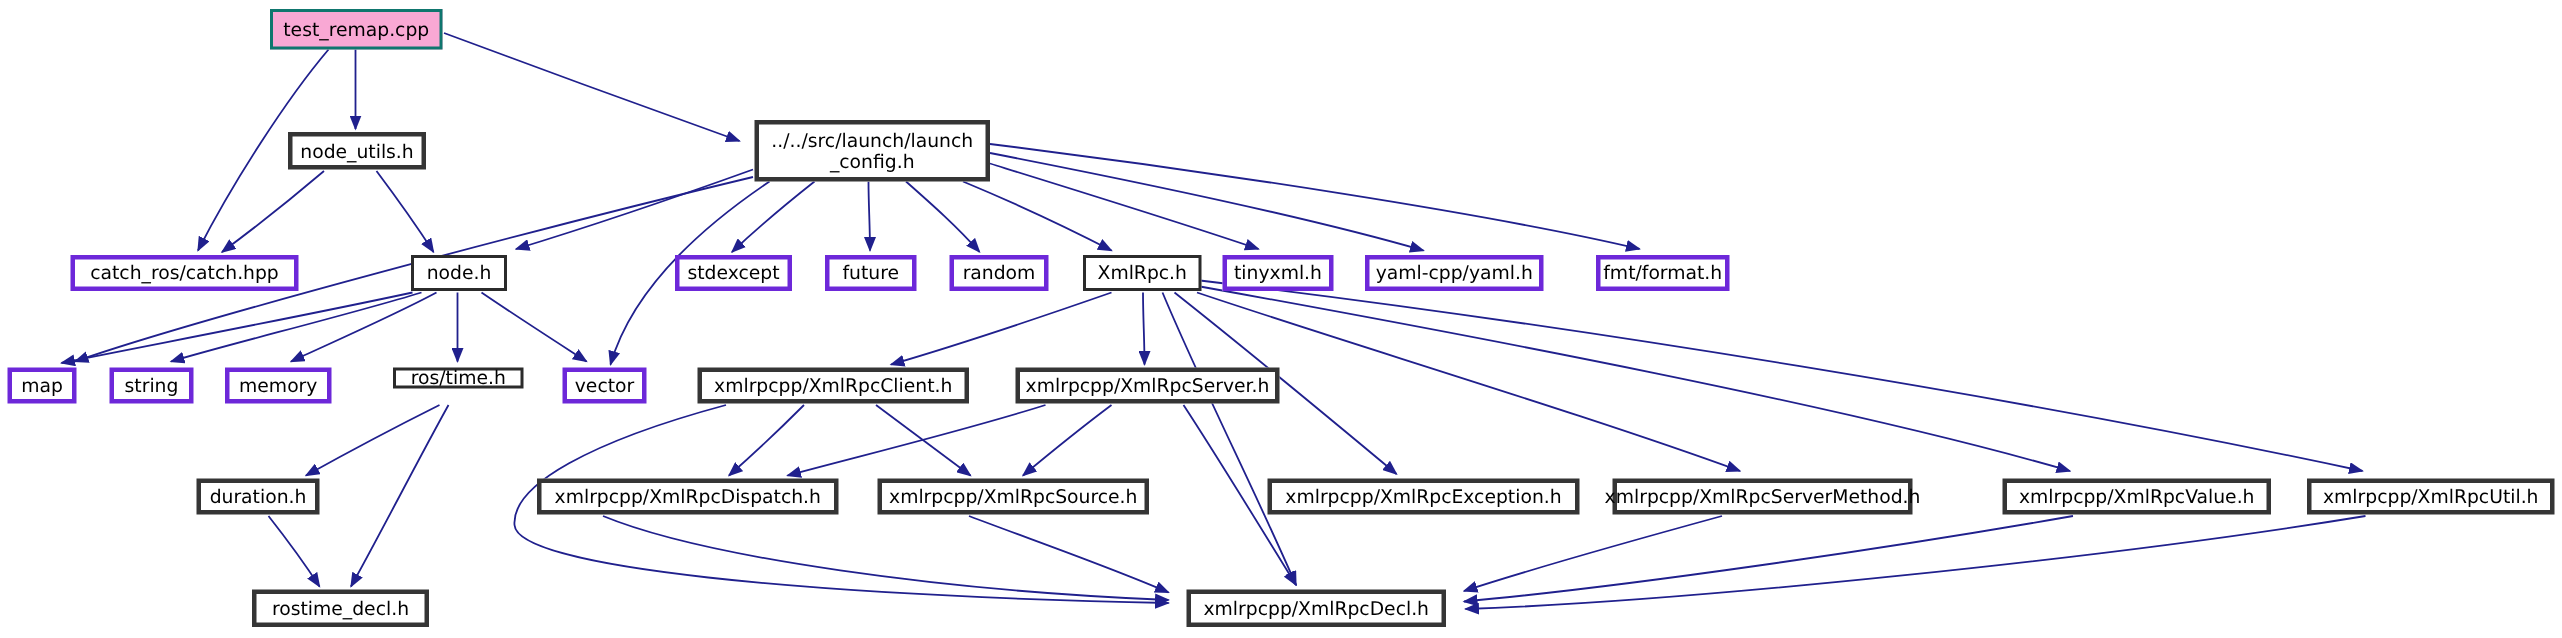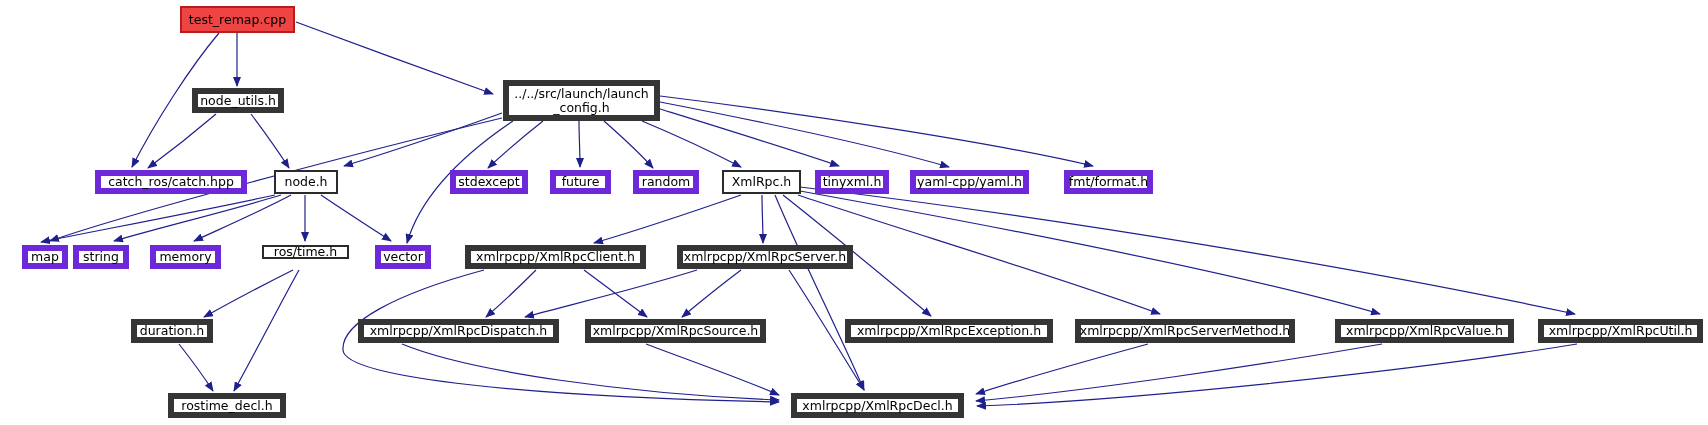--- a/index.html
+++ b/index.html
@@ -1,24 +1,24 @@
 <!DOCTYPE html>
 <html><head>
 <meta charset="utf-8">
 <style>
   html,body{margin:0;padding:0;background:#ffffff;}
   #graph{position:relative;width:1708px;height:425px;background:#ffffff;overflow:hidden;
          font-family:"DejaVu Sans","Liberation Sans",sans-serif;}
   #edges{position:absolute;left:0;top:0;width:1708px;height:425px;}
-  .node{position:absolute;box-sizing:border-box;background:#ffffff;border:6px solid #6d28d9;
+  .node{position:absolute;box-sizing:border-box;background:#ffffff;border:3px solid #6d28d9;
         display:flex;align-items:center;justify-content:center;text-align:center;
         font-size:12.5px;line-height:1.12;color:#000;white-space:pre-line;cursor:pointer;}
   .dark{border-color:#353535;}
   .bold{border:2px solid #2b2b2b;text-align:center;}
-  .root{background:#ef4444;border:2px solid #b91c1c;}
+  .root{background:#f9a8d4;border:2px solid #0f766e;}
 </style>
 </head>
 <body>
 
 <div id="graph">
 
   <svg id="edges" viewBox="0 0 1708 425" fill="none" stroke="#20208d" stroke-width="1.2">
     <defs>
       <marker id="arr" markerUnits="userSpaceOnUse" markerWidth="10" markerHeight="8" refX="9" refY="4" orient="auto">
         <path d="M0,0 L10,4 L0,8 z" fill="#20208d" stroke="none"></path>
@@ -64,39 +64,39 @@
     <path marker-end="url(#arr)" d="M646,344 C688,360 740,378 779,395"></path>
     <path marker-end="url(#arr)" d="M1148,344 C1086,361 1022,379 976,394"></path>
     <path marker-end="url(#arr)" d="M1382,344 C1256,366 1085,391 976,401"></path>
     <path marker-end="url(#arr)" d="M1577,344 C1406,372 1125,401 977,406"></path>
   </svg>
 
   <div class="node root" style="left:180px;top:6px;width:115px;height:27px;">test_remap.cpp</div>
   <div class="node dark" style="left:192px;top:88px;width:92px;height:25px;">node_utils.h</div>
   <div class="node dark" style="left:503px;top:80px;width:157px;height:41px;">../../src/launch/launch
 _config.h</div>
-  <div class="node" style="left:47px;top:170px;width:152px;height:24px;margin-left:48px;">catch_ros/catch.hpp</div>
+  <div class="node" style="left:47px;top:170px;width:152px;height:24px;">catch_ros/catch.hpp</div>
   <div class="node bold" style="left:274px;top:170px;width:64px;height:24px;">node.h</div>
   <div class="node" style="left:450px;top:170px;width:78px;height:24px;">stdexcept</div>
   <div class="node" style="left:550px;top:170px;width:61px;height:24px;">future</div>
   <div class="node" style="left:633px;top:170px;width:66px;height:24px;">random</div>
   <div class="node bold" style="left:722px;top:170px;width:79px;height:24px;">XmlRpc.h</div>
   <div class="node" style="left:815px;top:170px;width:74px;height:24px;">tinyxml.h</div>
   <div class="node" style="left:910px;top:170px;width:119px;height:24px;">yaml-cpp/yaml.h</div>
   <div class="node" style="left:1064px;top:170px;width:89px;height:24px;">fmt/format.h</div>
-  <div class="node" style="left:5px;top:245px;width:46px;height:24px;margin-left:17px;">map</div>
+  <div class="node" style="left:5px;top:245px;width:46px;height:24px;">map</div>
   <div class="node" style="left:73px;top:245px;width:56px;height:24px;text-align:right;">string</div>
   <div class="node" style="left:150px;top:245px;width:71px;height:24px;">memory</div>
   <div class="node bold" style="left:262px;top:245px;width:87px;height:14px;">ros/time.h</div>
   <div class="node" style="left:375px;top:245px;width:56px;height:24px;">vector</div>
   <div class="node dark" style="left:465px;top:245px;width:181px;height:24px;">xmlrpcpp/XmlRpcClient.h</div>
   <div class="node dark" style="left:677px;top:245px;width:176px;height:24px;">xmlrpcpp/XmlRpcServer.h</div>
   <div class="node dark" style="left:131px;top:319px;width:82px;height:24px;">duration.h</div>
   <div class="node dark" style="left:358px;top:319px;width:201px;height:24px;">xmlrpcpp/XmlRpcDispatch.h</div>
   <div class="node dark" style="left:845px;top:319px;width:208px;height:24px;">xmlrpcpp/XmlRpcException.h</div>
   <div class="node dark" style="left:585px;top:319px;width:181px;height:24px;">xmlrpcpp/XmlRpcSource.h</div>
-  <div class="node dark" style="left:1075px;top:319px;width:220px;height:24px;">xmlrpcpp/XmlRpcServerMethod.h</div>
+  <div class="node dark" style="left:1075px;top:319px;width:200px;height:24px;">xmlrpcpp/XmlRpcServerMethod.h</div>
   <div class="node dark" style="left:1335px;top:319px;width:179px;height:24px;">xmlrpcpp/XmlRpcValue.h</div>
   <div class="node dark" style="left:1538px;top:319px;width:165px;height:24px;">xmlrpcpp/XmlRpcUtil.h</div>
   <div class="node dark" style="left:168px;top:393px;width:118px;height:25px;">rostime_decl.h</div>
   <div class="node dark" style="left:791px;top:393px;width:173px;height:25px;">xmlrpcpp/XmlRpcDecl.h</div>
 
 </div>
 
 </body></html>

